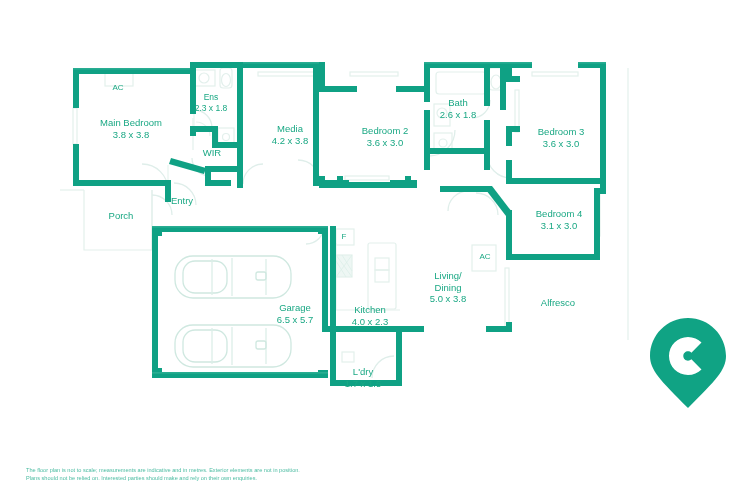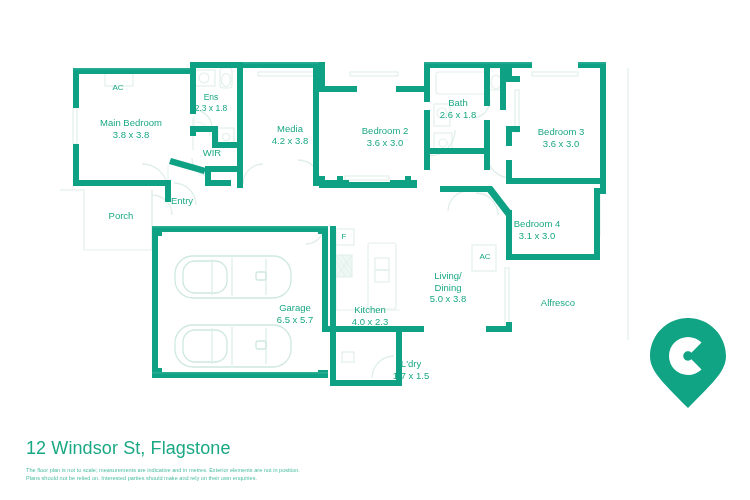--- a/index.html
+++ b/index.html
@@ -345,21 +345,21 @@
     <span class="rl-dim">3.6 x 3.0</span>
   </div>
   <div class="room-label" style="left:458px; top:108px;">
     <span class="rl-name">Bath</span>
     <span class="rl-dim">2.6 x 1.8</span>
   </div>
   <div class="room-label" style="left:561px; top:137px;">
     <span class="rl-name">Bedroom 3</span>
     <span class="rl-dim">3.6 x 3.0</span>
   </div>
-  <div class="room-label" style="left:537px; top:219px;margin-top:10px;">
+  <div class="room-label" style="left:559px; top:219px;">
     <span class="rl-name">Bedroom 4</span>
     <span class="rl-dim">3.1 x 3.0</span>
   </div>
   <div class="room-label" style="left:558px; top:303px;">
     <span class="rl-name">Alfresco</span>
   </div>
   <div class="room-label tiny" style="left:485px; top:257px;">
     <span class="rl-name">AC</span>
   </div>
   <div class="room-label" style="left:448px; top:287px;">
@@ -370,33 +370,32 @@
     <span class="rl-name">Garage</span>
     <span class="rl-dim">6.5 x 5.7</span>
   </div>
   <div class="room-label" style="left:370px; top:315px;">
     <span class="rl-name">Kitchen</span>
     <span class="rl-dim">4.0 x 2.3</span>
   </div>
   <div class="room-label tiny" style="left:344px; top:237px;">
     <span class="rl-name">F</span>
   </div>
-  <div class="room-label" style="left:363px; top:369px;margin-left:48px;">
+  <div class="room-label" style="left:363px; top:377px;">
     <span class="rl-name">L'dry</span>
     <span class="rl-dim">1.7 x 1.5</span>
   </div>
 
   <svg id="brand-logo" viewBox="0 0 76 92" xmlns="http://www.w3.org/2000/svg">
     <path d="M38,0 C17,0 0,17 0,38 C0,52 10,62 38,90 C66,62 76,52 76,38 C76,17 59,0 38,0 Z
              M38,57 C27.5,57 19,48.5 19,38 C19,27.5 27.5,19 38,19 C43.3,19 48.1,21.2 51.5,24.6
              L41.4,34.7 C40.5,33.8 39.3,33.3 38,33.3 C35.4,33.3 33.3,35.4 33.3,38
              C33.3,40.6 35.4,42.7 38,42.7 C39.3,42.7 40.5,42.2 41.4,41.3 L51.5,51.4
              C48.1,54.8 43.3,57 38,57 Z" fill="#10a384"></path>
   </svg>
 </div>
 
 <div id="footer">
-  <div id="title-address">12 Windsor St, Flagstone</div>
   <div id="disclaimer">
     <div>The floor plan is not to scale; measurements are indicative and in metres. Exterior elements are not in position.</div>
     <div>Plans should not be relied on. Interested parties should make and rely on their own enquiries.</div>
   </div>
 </div>
 
 </body></html>

